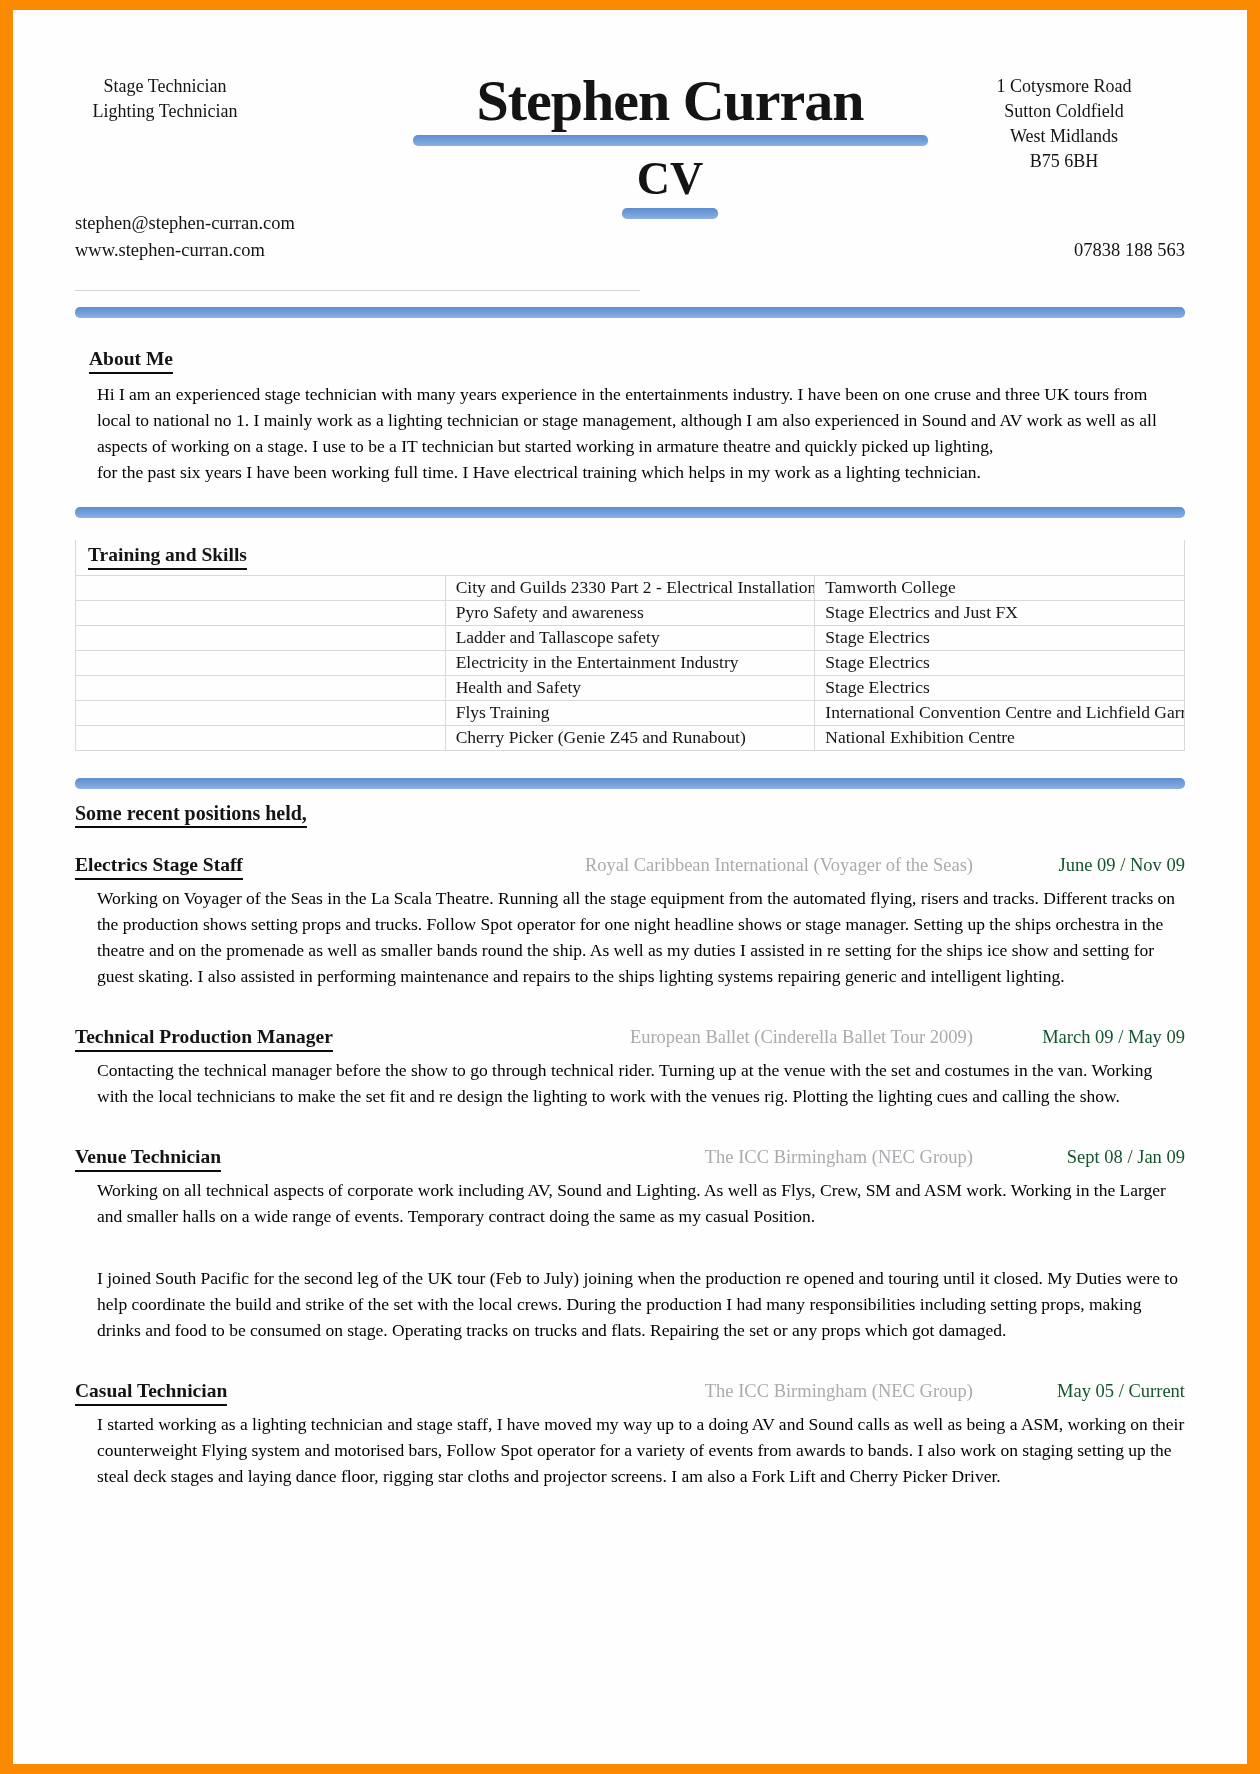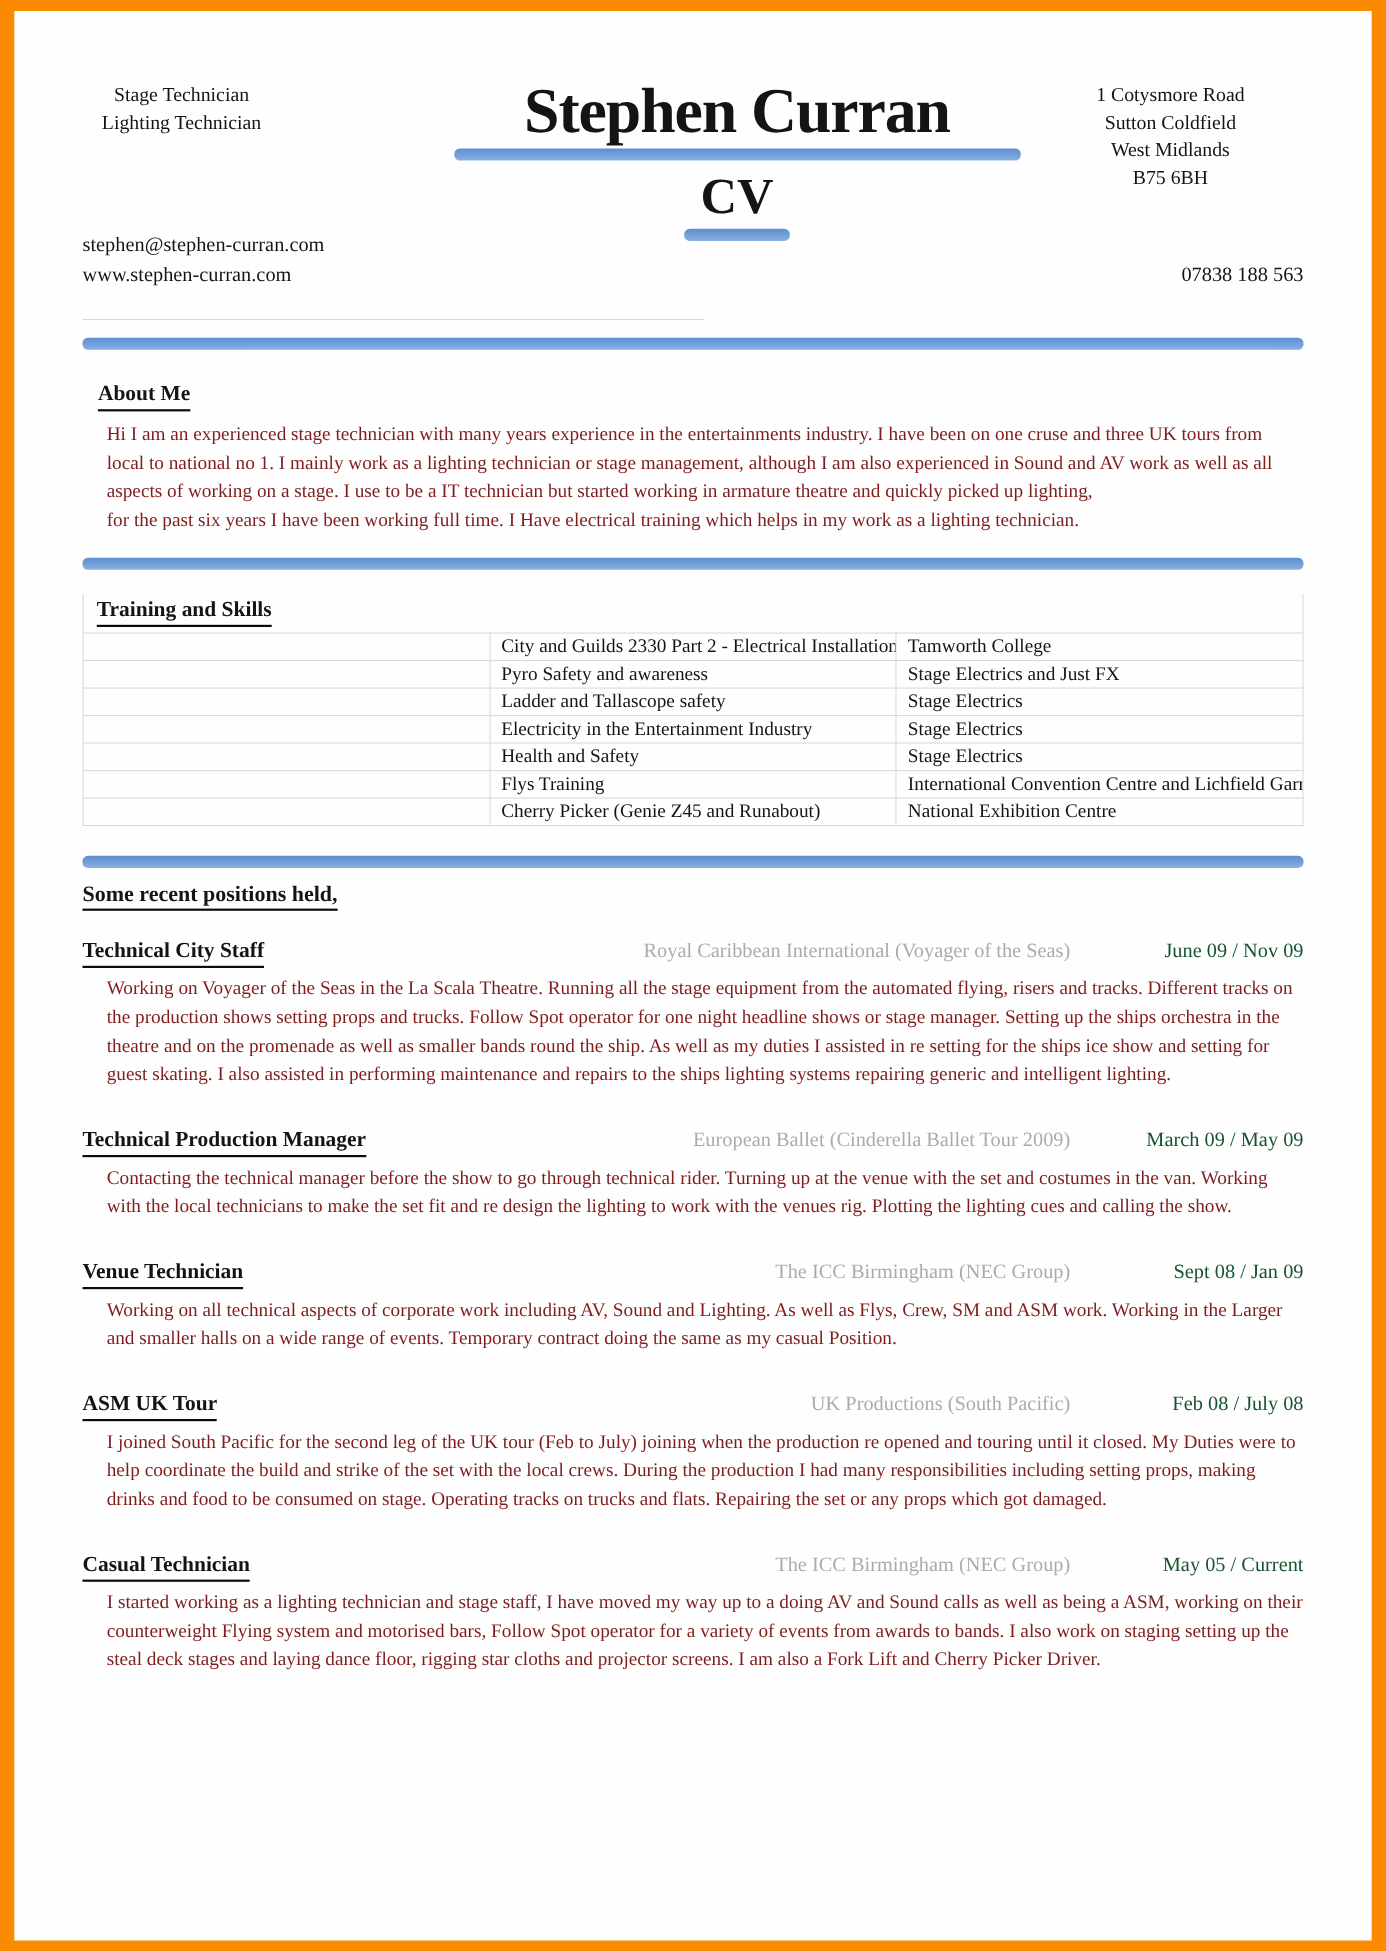--- a/index.html
+++ b/index.html
@@ -28,21 +28,21 @@
   .address{text-align:center;font-size:18px;line-height:25px;padding-top:6px;}
   .phone{text-align:right;font-size:18.5px;line-height:27px;}
 
   
   .hairline{height:1px;background:#d4d4d4;width:565px;margin-top:26px;}
   .blue-bar{height:11px;border-radius:5px;background:linear-gradient(180deg,#5d8ecf 0%,#74a0da 55%,#8cb0e2 100%);}
   .bar1{margin-top:16px;}
   .bar2{margin-top:22px;}
   .bar3{margin-top:27px;}
   .sec-title{display:inline-block;font-size:19.5px;font-weight:bold;border-bottom:2px solid #0c0c0c;padding-bottom:1px;line-height:24px;}
-  .body-text{font-size:17.5px;line-height:26px;color:#7f1d1d;}
+  .body-text{font-size:17.5px;line-height:26px;color:#000000;}
 
   
   .about{margin-top:29px;padding-left:14px;}
   .about .body-text{margin:7px 0 0 8px;white-space:pre-line;}
 
   
   .training{margin-top:22px;}
   table.skills{width:100%;border-collapse:collapse;table-layout:fixed;}
   table.skills td{border:1px solid #d9d9d9;font-size:17.5px;height:23px;padding:0 4px 1px 10px;overflow:hidden;white-space:nowrap;}
   table.skills td.gutter{width:25px;padding:0;}
@@ -153,21 +153,21 @@
         </table>
     </div>
 
     <div class="blue-bar bar3"></div>
 
     <div class="positions">
       <span class="sec-title positions-title">Some recent positions held,</span>
 
       <div class="job">
         <div class="job-head">
-          <span class="job-title">Technical City Staff</span>
+          <span class="job-title">Electrics Stage Staff</span>
           <span class="job-company">Royal Caribbean International (Voyager of the Seas)</span>
           <span class="job-dates">June 09 / Nov 09</span>
         </div>
         <div class="body-text">Working on Voyager of the Seas in the La Scala Theatre. Running all the stage equipment from the automated flying, risers and tracks. Different tracks on the production shows setting props and trucks. Follow Spot operator for one night headline shows or stage manager. Setting up the ships orchestra in the theatre and on the promenade as well as smaller bands round the ship. As well as my duties I assisted in re setting for the ships ice show and setting for guest skating. I also assisted in performing maintenance and repairs to the ships lighting systems repairing generic and intelligent lighting.</div>
       </div>
 
       <div class="job">
         <div class="job-head">
           <span class="job-title">Technical Production Manager</span>
           <span class="job-company">European Ballet (Cinderella Ballet Tour 2009)</span>
@@ -179,25 +179,20 @@
       <div class="job">
         <div class="job-head">
           <span class="job-title">Venue Technician</span>
           <span class="job-company">The ICC Birmingham (NEC Group)</span>
           <span class="job-dates">Sept 08 / Jan 09</span>
         </div>
         <div class="body-text">Working on all technical aspects of corporate work including AV, Sound and Lighting. As well as Flys, Crew, SM and ASM work. Working in the Larger and smaller halls on a wide range of events. Temporary contract doing the same as my casual Position.</div>
       </div>
 
       <div class="job">
-        <div class="job-head">
-          <span class="job-title">ASM UK Tour</span>
-          <span class="job-company">UK Productions (South Pacific)</span>
-          <span class="job-dates">Feb 08 / July 08</span>
-        </div>
         <div class="body-text">I joined South Pacific for the second leg of the UK tour (Feb to July) joining when the production re opened and touring until it closed. My Duties were to help coordinate the build and strike of the set with the local crews. During the production I had many responsibilities including setting props, making drinks and food to be consumed on stage. Operating tracks on trucks and flats. Repairing the set or any props which got damaged.</div>
       </div>
 
       <div class="job">
         <div class="job-head">
           <span class="job-title">Casual Technician</span>
           <span class="job-company">The ICC Birmingham (NEC Group)</span>
           <span class="job-dates">May 05 / Current</span>
         </div>
         <div class="body-text">I started working as a lighting technician and stage staff, I have moved my way up to a doing AV and Sound calls as well as being a ASM, working on their counterweight Flying system and motorised bars, Follow Spot operator for a variety of events from awards to bands. I also work on staging setting up the steal deck stages and laying dance floor, rigging star cloths and projector screens. I am also a Fork Lift and Cherry Picker Driver.</div>

